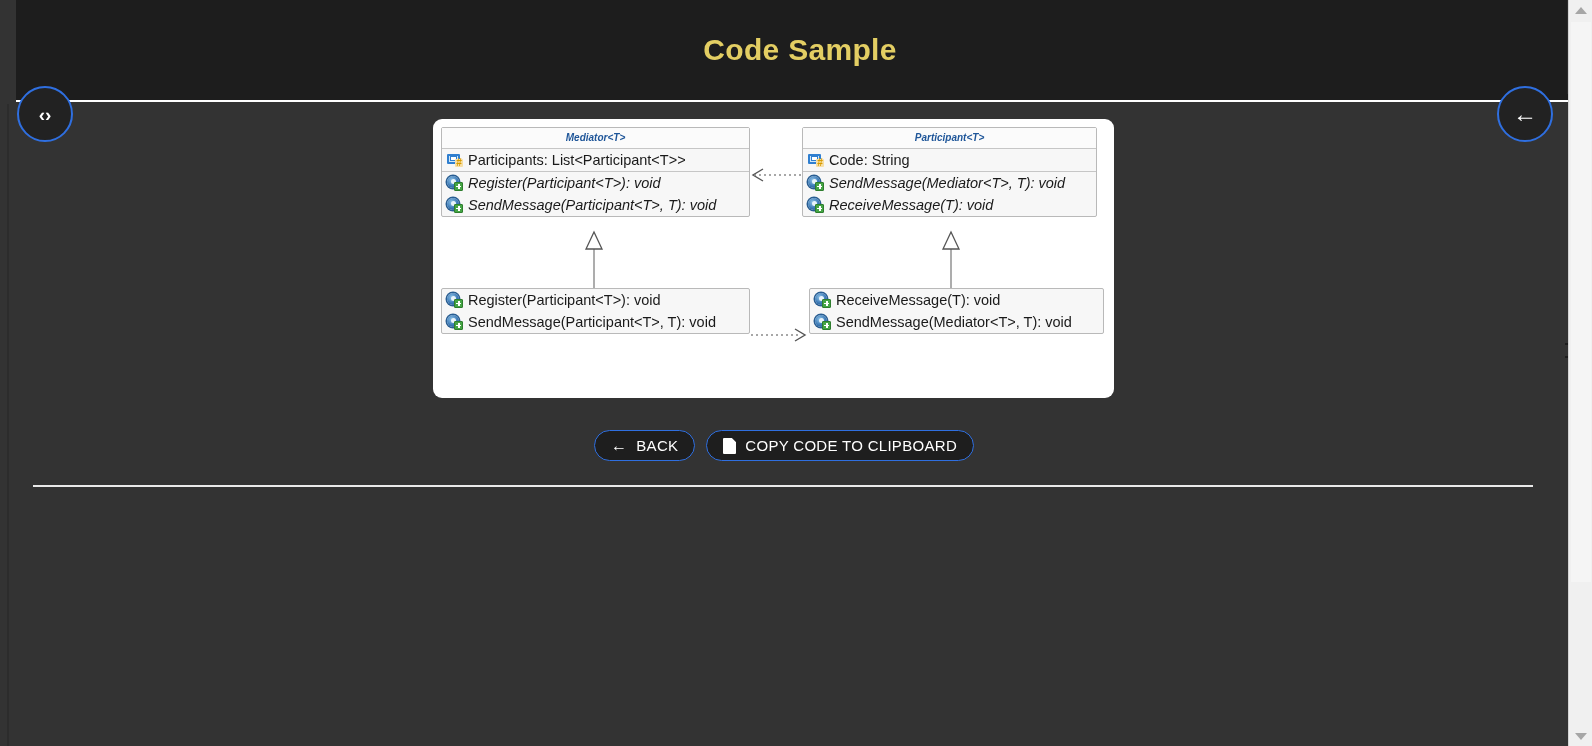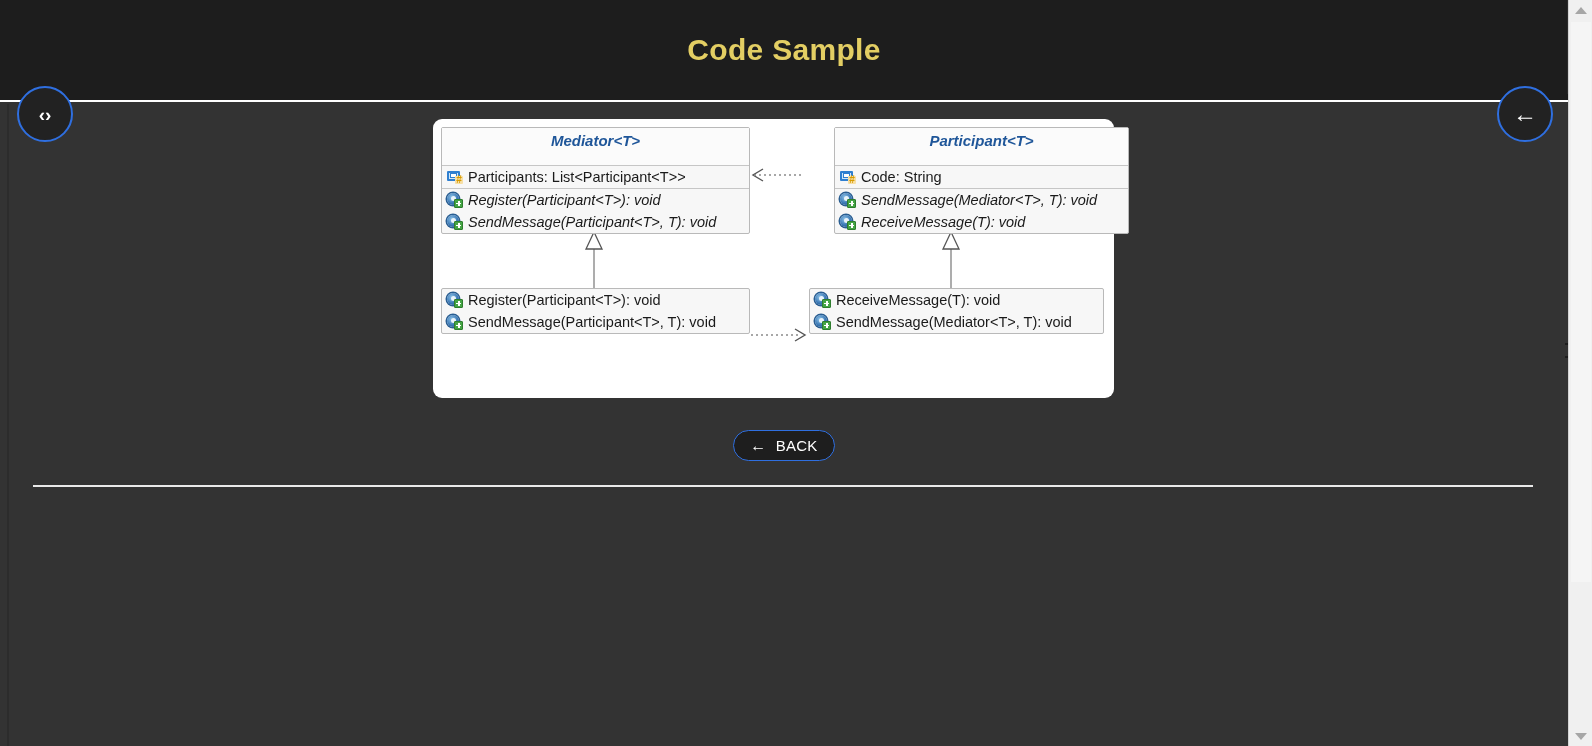--- a/index.html
+++ b/index.html
@@ -15,21 +15,21 @@
     position: relative;
     width: 1592px;
     height: 746px;
     background: #333333;
     overflow: hidden;
   }
 
   
   .header {
     position: absolute;
-    top: 0; left: 0;
+    top: 0; left: 16px;
     width: 1568px;
     height: 102px;
     background: #1d1d1d;
     border-bottom: 2px solid #ffffff;
     display: flex;
     align-items: center;
     justify-content: center;
   }
   .header-title {
     color: #e3ce63;
@@ -99,24 +99,24 @@
 
   
   .cls {
     position: absolute;
     background: #f7f7f7;
     border: 1px solid #b9b9b9;
     border-radius: 2px;
   }
   .cls-title {
     text-align: center;
-    font-size: 15px;
+    font-size: 10px;
     color: #1f5699;
     font-weight: bold;
-    padding: 4px 6px 16px 6px;
+    padding: 4px 6px 5px 6px;
     background: #fbfbfb;
     border-bottom: 1px solid #c6c6c6;
     white-space: nowrap;
   }
   .cls-title.abstract { font-style: italic; }
 
   .cls-section {
     border-bottom: 1px solid #c6c6c6;
   }
   .cls-section:last-child { border-bottom: none; text-align: center; }
@@ -356,21 +356,21 @@
             <div class="member italic">
               <span class="ic ic-method">
                 <span class="gear"></span>
                   <span class="plus"></span>
               </span>
               <span>SendMessage(Participant&lt;T&gt;, T): void</span>
             </div>
           </div>
         </div>
 
-        <div class="cls" id="cls-participant" style="left:369px; top:8px; width:295px;margin-left:32px;">
+        <div class="cls" id="cls-participant" style="left:369px; top:8px; width:295px;">
           <div class="cls-title abstract">Participant&lt;T&gt;</div>
           <div class="cls-section">
             <div class="member">
               <span class="ic ic-prop">
                 <span class="box-outer"></span>
                   <span class="box-inner"></span>
                   <span class="hash">#</span>
               </span>
               <span>Code: String</span>
             </div>
@@ -431,20 +431,24 @@
           </div>
         </div>
 
       </div>
     </div>
 
     <div class="actions">
       <div class="btn">
         <span class="bglyph">←</span>
         <span>BACK</span>
+      </div>
+      <div class="btn">
+        <span class="btn-icon-file"></span>
+        <span>COPY CODE TO CLIPBOARD</span>
       </div>
     </div>
 
     <div class="divider"></div>
 
   </div>
 
   <div class="sb-top-strip"></div>
   <div class="sb-nub" style="top:343px;"></div>
   <div class="sb-nub" style="top:356px;"></div>

